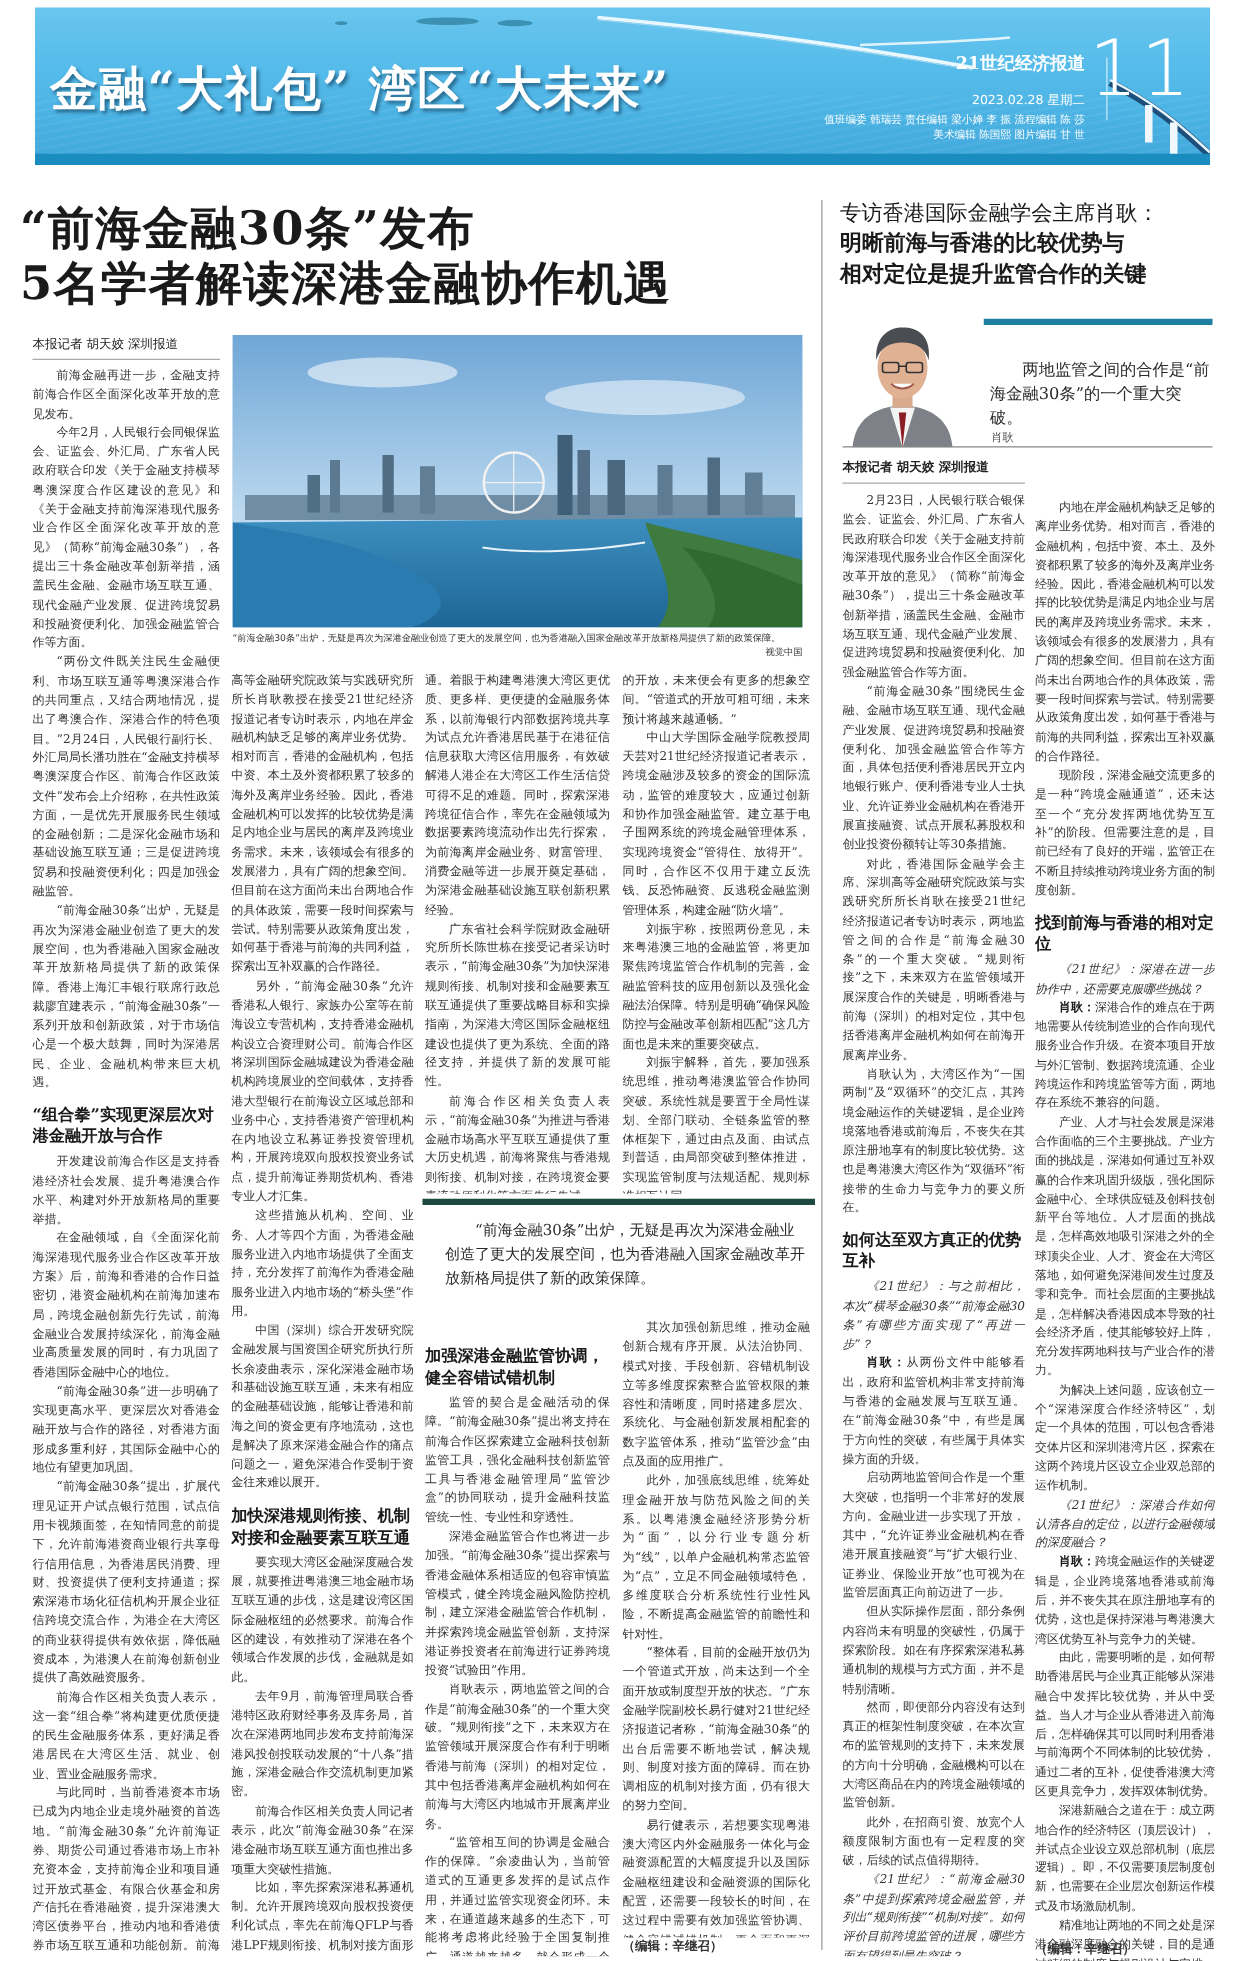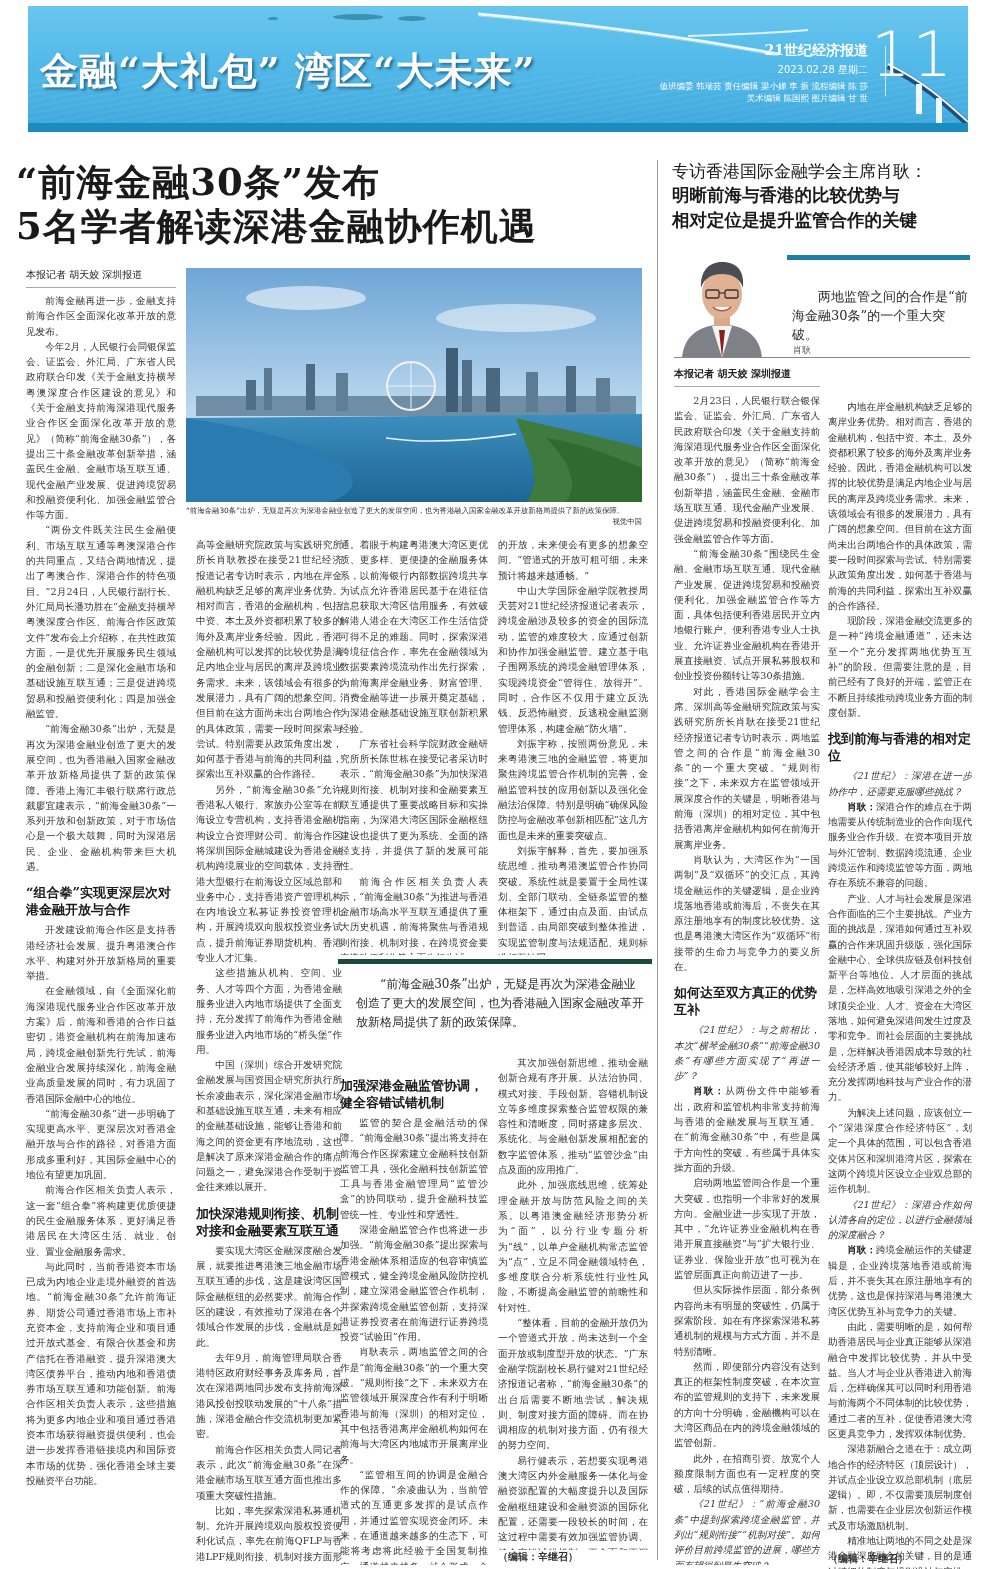--- a/index.html
+++ b/index.html
@@ -11,21 +11,21 @@
     background: linear-gradient(180deg, #69c6ee 0%, #55bbea 40%, #4ab2e3 70%, #3fa6da 100%); overflow: hidden; }
   .banner-strip { position: absolute; left: 0; bottom: 0; width: 100%; height: 9px; background: #1a8cc0; }
   .banner .sea-texture { position: absolute; left: 0; top: 70px; width: 100%; height: 48px;
     background: repeating-linear-gradient(170deg, rgba(255,255,255,0.05) 0 2px, rgba(255,255,255,0) 2px 6px); }
   .island { position: absolute; background: #2f7f9e; border-radius: 50%; opacity: 0.75; }
   .bridge { position: absolute; left: 420px; top: 0; width: 520px; height: 126px; }
   .banner-title { position: absolute; left: 12px; top: 40px; font-family: "DejaVu Serif", serif; font-weight: bold;
     font-size: 38px; color: #ffffff; letter-spacing: 1px; text-shadow: 2px 2px 3px rgba(0,40,70,0.55); white-space: nowrap; }
   .masthead { position: absolute; right: 100px; top: 36px; text-align: right; color: #ffffff; }
   .masthead .paper-name { font-family: "DejaVu Serif", serif; font-weight: bold; font-size: 14px; }
-  .masthead .date { font-family: "DejaVu Sans", sans-serif; font-size: 10px; margin-top: 3px; }
+  .masthead .date { font-family: "DejaVu Sans", sans-serif; font-size: 10px; margin-top: 13px; }
   .masthead .staff { font-family: "DejaVu Sans", sans-serif; font-size: 8.5px; margin-top: 3px; line-height: 12px; white-space: nowrap; }
   .page-divider { position: absolute; right: 82px; top: 40px; width: 1px; height: 50px; background: rgba(255,255,255,0.7); }
   .page-number { position: absolute; right: 14px; top: 18px; font-family: "DejaVu Sans", sans-serif; font-weight: 200;
     font-size: 62px; color: #ffffff; letter-spacing: 2px; line-height: 1; }
 
   
   .main-headline { position: absolute; left: 16px; top: 160px; width: 620px; font-family: "DejaVu Serif", serif;
     font-weight: bold; font-size: 37px; line-height: 44px; color: #1a1a1a; letter-spacing: 1px; }
 
   
@@ -180,26 +180,27 @@
 
 <div class="col" style="left:26px;top:293px;width:150px;height:1272px;">
   <p>前海金融再进一步，金融支持前海合作区全面深化改革开放的意见发布。</p>
   <p>今年2月，人民银行会同银保监会、证监会、外汇局、广东省人民政府联合印发《关于金融支持横琴粤澳深度合作区建设的意见》和《关于金融支持前海深港现代服务业合作区全面深化改革开放的意见》（简称“前海金融30条”），各提出三十条金融改革创新举措，涵盖民生金融、金融市场互联互通、现代金融产业发展、促进跨境贸易和投融资便利化、加强金融监管合作等方面。</p>
   <p>“两份文件既关注民生金融便利、市场互联互通等粤澳深港合作的共同重点，又结合两地情况，提出了粤澳合作、深港合作的特色项目。”2月24日，人民银行副行长、外汇局局长潘功胜在“金融支持横琴粤澳深度合作区、前海合作区政策文件”发布会上介绍称，在共性政策方面，一是优先开展服务民生领域的金融创新；二是深化金融市场和基础设施互联互通；三是促进跨境贸易和投融资便利化；四是加强金融监管。</p>
   <p>“前海金融30条”出炉，无疑是再次为深港金融业创造了更大的发展空间，也为香港融入国家金融改革开放新格局提供了新的政策保障。香港上海汇丰银行联席行政总裁廖宜建表示，“前海金融30条”一系列开放和创新政策，对于市场信心是一个极大鼓舞，同时为深港居民、企业、金融机构带来巨大机遇。</p>
   <div class="subhead">“组合拳”实现更深层次对港金融开放与合作</div>
   <p>开发建设前海合作区是支持香港经济社会发展、提升粤港澳合作水平、构建对外开放新格局的重要举措。</p>
   <p>在金融领域，自《全面深化前海深港现代服务业合作区改革开放方案》后，前海和香港的合作日益密切，港资金融机构在前海加速布局，跨境金融创新先行先试，前海金融业合发展持续深化，前海金融业高质量发展的同时，有力巩固了香港国际金融中心的地位。</p>
   <p>“前海金融30条”进一步明确了实现更高水平、更深层次对香港金融开放与合作的路径，对香港方面形成多重利好，其国际金融中心的地位有望更加巩固。</p>
+  <p>“前海金融30条”提出，扩展代理见证开户试点银行范围，试点信用卡视频面签，在知情同意的前提下，允许前海港资商业银行共享母行信用信息，为香港居民消费、理财、投资提供了便利支持通道；探索深港市场化征信机构开展企业征信跨境交流合作，为港企在大湾区的商业获得提供有效依据，降低融资成本，为港澳人在前海创新创业提供了高效融资服务。</p>
   <p>前海合作区相关负责人表示，这一套“组合拳”将构建更优质便捷的民生金融服务体系，更好满足香港居民在大湾区生活、就业、创业、置业金融服务需求。</p>
   <p>与此同时，当前香港资本市场已成为内地企业走境外融资的首选地。“前海金融30条”允许前海证券、期货公司通过香港市场上市补充资本金，支持前海企业和项目通过开放式基金、有限合伙基金和房产信托在香港融资，提升深港澳大湾区债券平台，推动内地和香港债券市场互联互通和功能创新。前海合作区相关负责人表示，这些措施将为更多内地企业和项目通过香港资本市场获得融资提供便利，也会进一步发挥香港链接境内和国际资本市场的优势，强化香港全球主要投融资平台功能。</p>
 
 </div>
 
-<div class="col" style="left:196px;top:537px;width:146px;height:1028px;">
+<div class="col" style="left:185px;top:537px;width:146px;height:1028px;">
   <p class="noindent">高等金融研究院政策与实践研究所所长肖耿教授在接受21世纪经济报道记者专访时表示，内地在岸金融机构缺乏足够的离岸业务优势。相对而言，香港的金融机构，包括中资、本土及外资都积累了较多的海外及离岸业务经验。因此，香港金融机构可以发挥的比较优势是满足内地企业与居民的离岸及跨境业务需求。未来，该领域会有很多的发展潜力，具有广阔的想象空间。但目前在这方面尚未出台两地合作的具体政策，需要一段时间探索与尝试。特别需要从政策角度出发，如何基于香港与前海的共同利益，探索出互补双赢的合作路径。</p>
   <p>另外，“前海金融30条”允许香港私人银行、家族办公室等在前海设立专营机构，支持香港金融机构设立合资理财公司。前海合作区将深圳国际金融城建设为香港金融机构跨境展业的空间载体，支持香港大型银行在前海设立区域总部和业务中心，支持香港资产管理机构在内地设立私募证券投资管理机构，开展跨境双向股权投资业务试点，提升前海证券期货机构、香港专业人才汇集。</p>
   <p>这些措施从机构、空间、业务、人才等四个方面，为香港金融服务业进入内地市场提供了全面支持，充分发挥了前海作为香港金融服务业进入内地市场的“桥头堡”作用。</p>
   <p>中国（深圳）综合开发研究院金融发展与国资国企研究所执行所长余凌曲表示，深化深港金融市场和基础设施互联互通，未来有相应的金融基础设施，能够让香港和前海之间的资金更有序地流动，这也是解决了原来深港金融合作的痛点问题之一，避免深港合作受制于资金往来难以展开。</p>
   <div class="subhead">加快深港规则衔接、机制对接和金融要素互联互通</div>
   <p>要实现大湾区金融深度融合发展，就要推进粤港澳三地金融市场互联互通的步伐，这是建设湾区国际金融枢纽的必然要求。前海合作区的建设，有效推动了深港在各个领域合作发展的步伐，金融就是如此。</p>
   <p>去年9月，前海管理局联合香港特区政府财经事务及库务局，首次在深港两地同步发布支持前海深港风投创投联动发展的“十八条”措施，深港金融合作交流机制更加紧密。</p>
   <p>前海合作区相关负责人同记者表示，此次“前海金融30条”在深港金融市场互联互通方面也推出多项重大突破性措施。</p>
   <p>比如，率先探索深港私募通机制。允许开展跨境双向股权投资便利化试点，率先在前海QFLP与香港LPF规则衔接、机制对接方面形成突破，简化申办流程，拓展投资范围，探索降低香港投资者准入要求，实行投资额度灵活便利管理，全方位提升跨境投融资便利度。</p>
 

